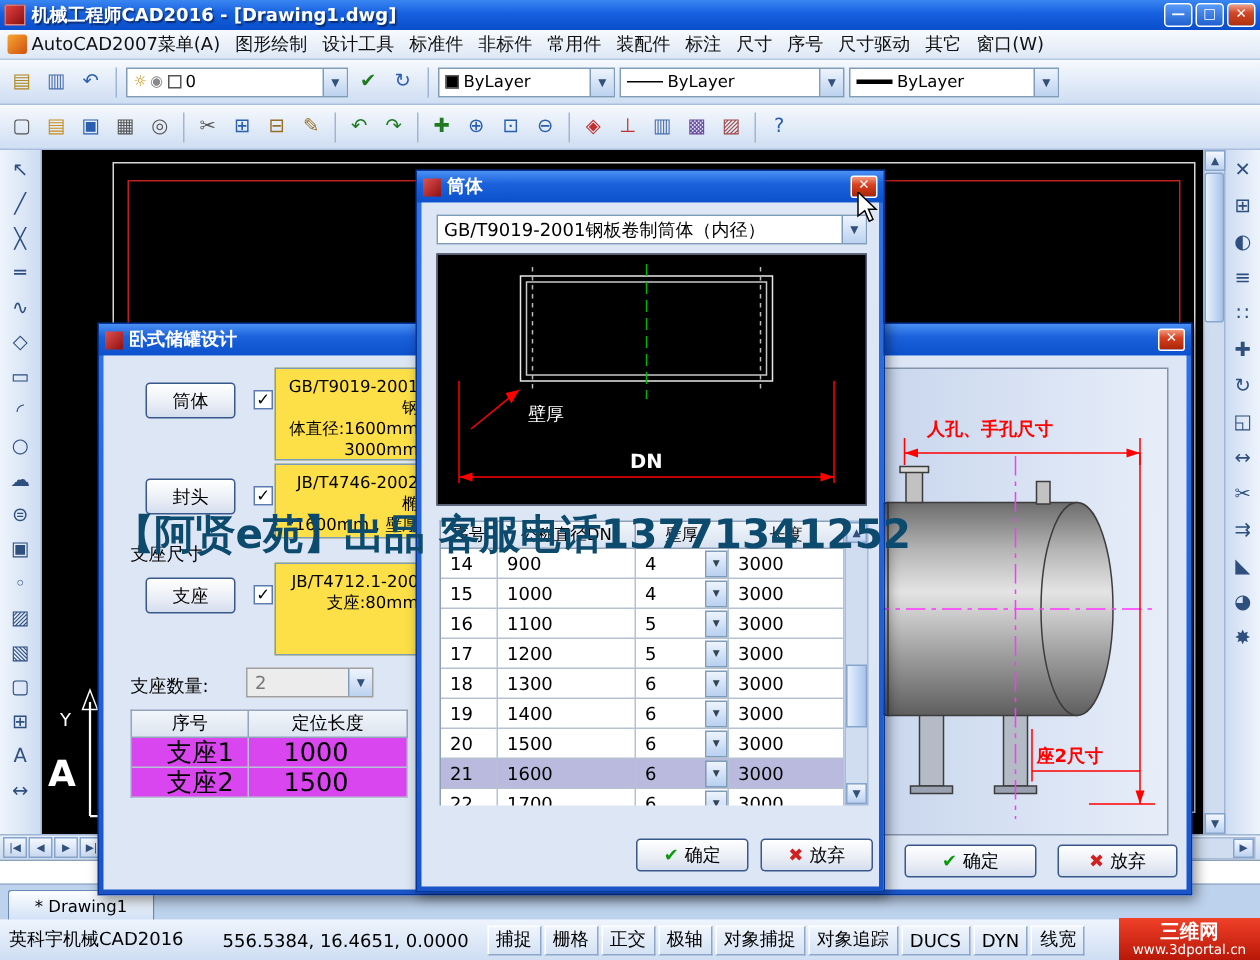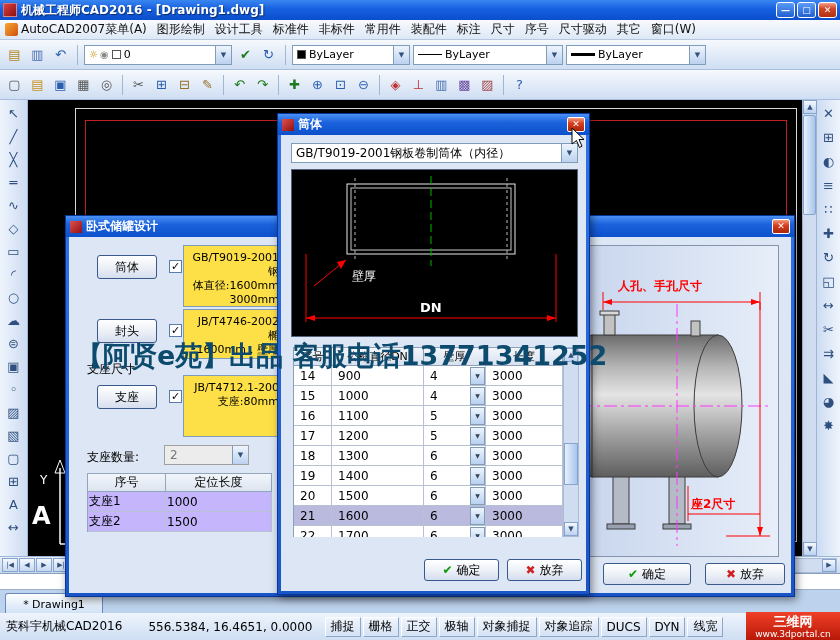--- a/index.html
+++ b/index.html
@@ -117,21 +117,21 @@
   .txtarea{position:absolute;background:#fde047;border:1px solid #7f9db9;font-size:11px;line-height:14px;padding:5px 3px;
     white-space:pre-line;overflow:hidden;text-align:right;}
   .sec-label{position:absolute;font-size:12px;color:#000;}
   .combo-dis{position:absolute;height:20px;background:#ececec;border:1px solid #a0a0a0;color:#777;font-size:12px;
     display:flex;align-items:center;padding-left:5px;}
 
   .sup-table{position:absolute;border-top:1px solid #93a5bd;border-left:1px solid #93a5bd;}
   .st-hrow,.st-row{display:flex;}
   .st-h{height:18px;background:linear-gradient(#f2f6fb,#dce4f0);font-size:12px;display:flex;align-items:center;justify-content:center;
     border-right:1px solid #93a5bd;border-bottom:1px solid #93a5bd;}
-  .st-d{height:20px;background:#c4b5fd;font-size:12px;display:flex;align-items:center;padding-left:1px;
+  .st-d{height:20px;background:#d946ef;font-size:17px;display:flex;align-items:center;padding-left:23px;
     border-right:1px solid #b6c2d2;border-bottom:1px solid #b6c2d2;}
   .st-h:nth-child(1),.st-d:nth-child(1){width:78px;}
   .st-h:nth-child(2),.st-d:nth-child(2){width:106px;}
 
   .pane{position:absolute;left:388px;top:8px;width:322px;height:312px;border:1px solid #8494ac;
     background:linear-gradient(90deg,#93a6c8,#cbd8ee 45%,#e7eef9);overflow:hidden;}
 
   .std-combo{position:absolute;left:10px;top:8px;width:287px;font-size:12px;gap:46px;}
   .preview{position:absolute;left:10px;top:34px;width:287px;height:168px;background:#000;border:1px solid #55607a;}
 

